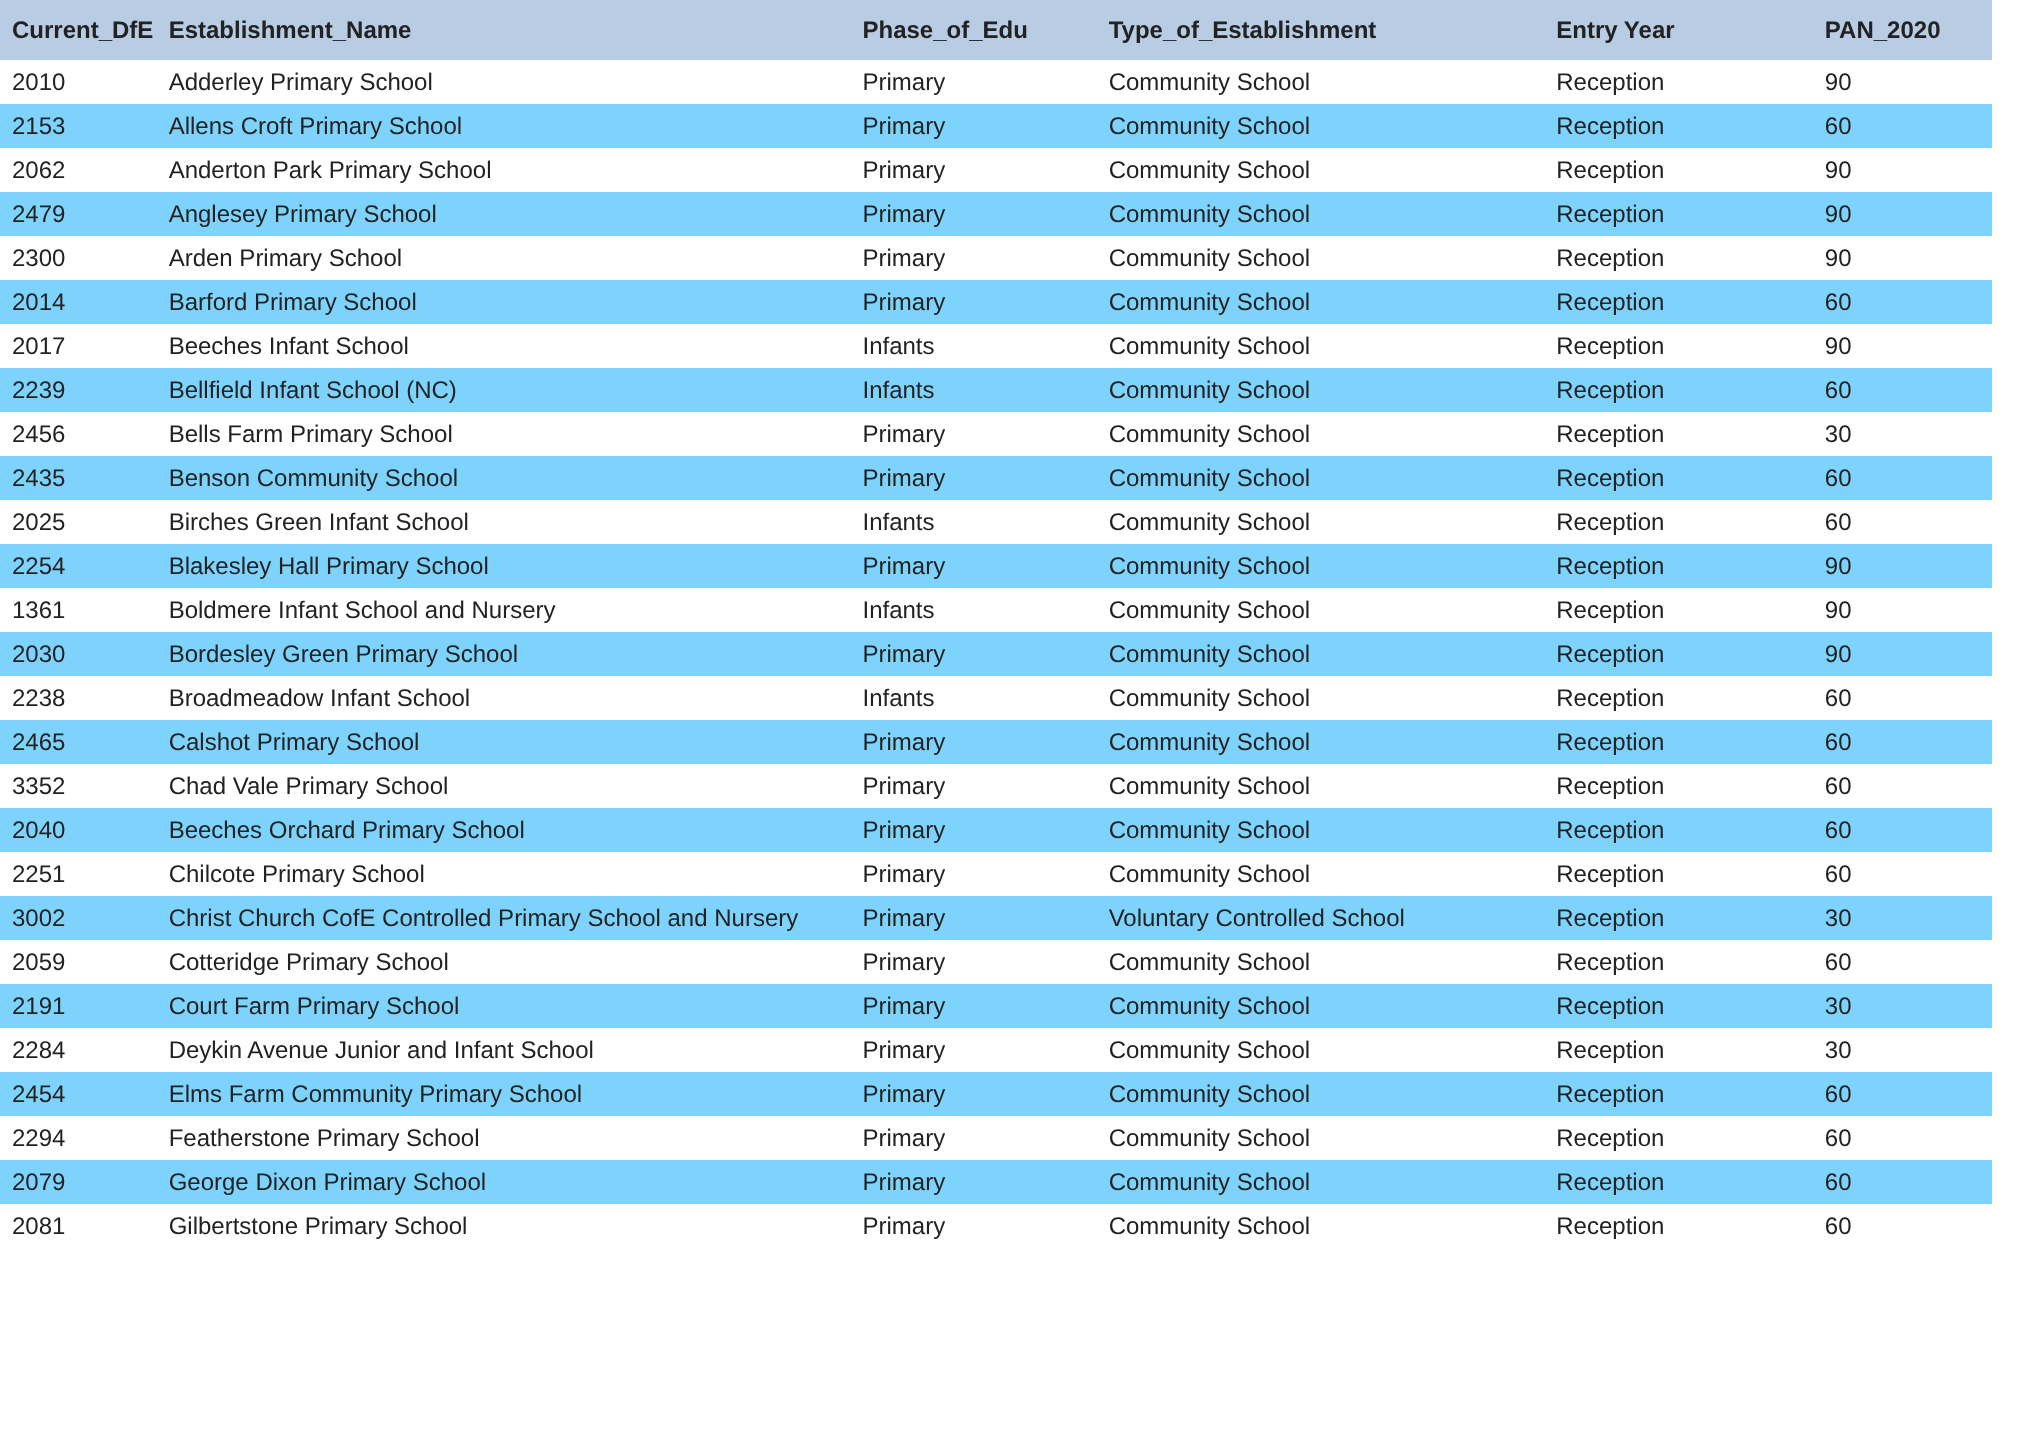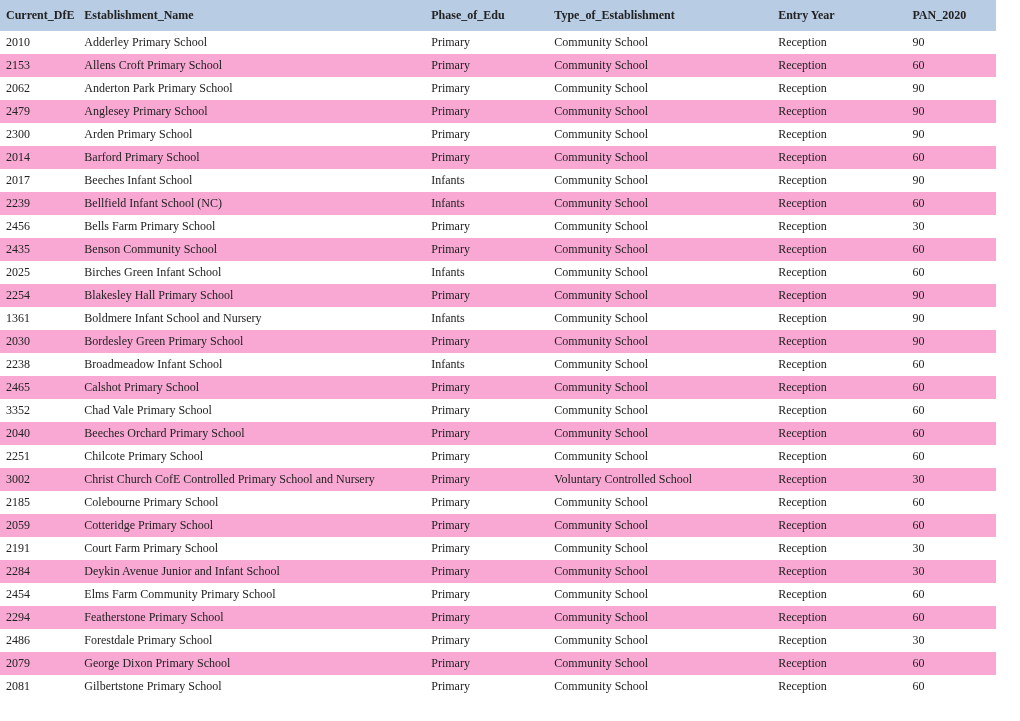--- a/index.html
+++ b/index.html
@@ -5,39 +5,38 @@
     * { margin: 0; padding: 0; box-sizing: border-box; }
     body {
       font-family: Arial, sans-serif;
       font-size: 12px;
       background: #fff;
       color: #222;
     }
     .table-container {
       width: 996px;
       overflow: hidden;
-      font-family: Liberation Serif, serif;
     }
     table {
       width: 100%;
       border-collapse: collapse;
       table-layout: fixed;
     }
     thead tr {
       background: #b8cce4;
     }
     thead th {
       padding: 8px 6px;
       text-align: left;
       font-weight: bold;
       font-size: 12px;
       border: none;
     }
     tbody tr {
-      background: #f9a8d4;
+      background: #7dd3fc;
     }
     tbody tr:nth-child(odd) {
       background: #fff;
     }
     tbody td {
       padding: 4px 6px;
       font-size: 12px;
       border: none;
       vertical-align: middle;
     }
@@ -226,28 +225,20 @@
         </tr>
         <tr>
           <td>3002</td>
           <td>Christ Church CofE Controlled Primary School and Nursery</td>
           <td>Primary</td>
           <td>Voluntary Controlled School</td>
           <td>Reception</td>
           <td>30</td>
         </tr>
         <tr>
-          <td>2185</td>
-          <td>Colebourne Primary School</td>
-          <td>Primary</td>
-          <td>Community School</td>
-          <td>Reception</td>
-          <td>60</td>
-        </tr>
-        <tr>
           <td>2059</td>
           <td>Cotteridge Primary School</td>
           <td>Primary</td>
           <td>Community School</td>
           <td>Reception</td>
           <td>60</td>
         </tr>
         <tr>
           <td>2191</td>
           <td>Court Farm Primary School</td>
@@ -272,28 +263,20 @@
           <td>Reception</td>
           <td>60</td>
         </tr>
         <tr>
           <td>2294</td>
           <td>Featherstone Primary School</td>
           <td>Primary</td>
           <td>Community School</td>
           <td>Reception</td>
           <td>60</td>
-        </tr>
-        <tr>
-          <td>2486</td>
-          <td>Forestdale Primary School</td>
-          <td>Primary</td>
-          <td>Community School</td>
-          <td>Reception</td>
-          <td>30</td>
         </tr>
         <tr>
           <td>2079</td>
           <td>George Dixon Primary School</td>
           <td>Primary</td>
           <td>Community School</td>
           <td>Reception</td>
           <td>60</td>
         </tr>
         <tr>

